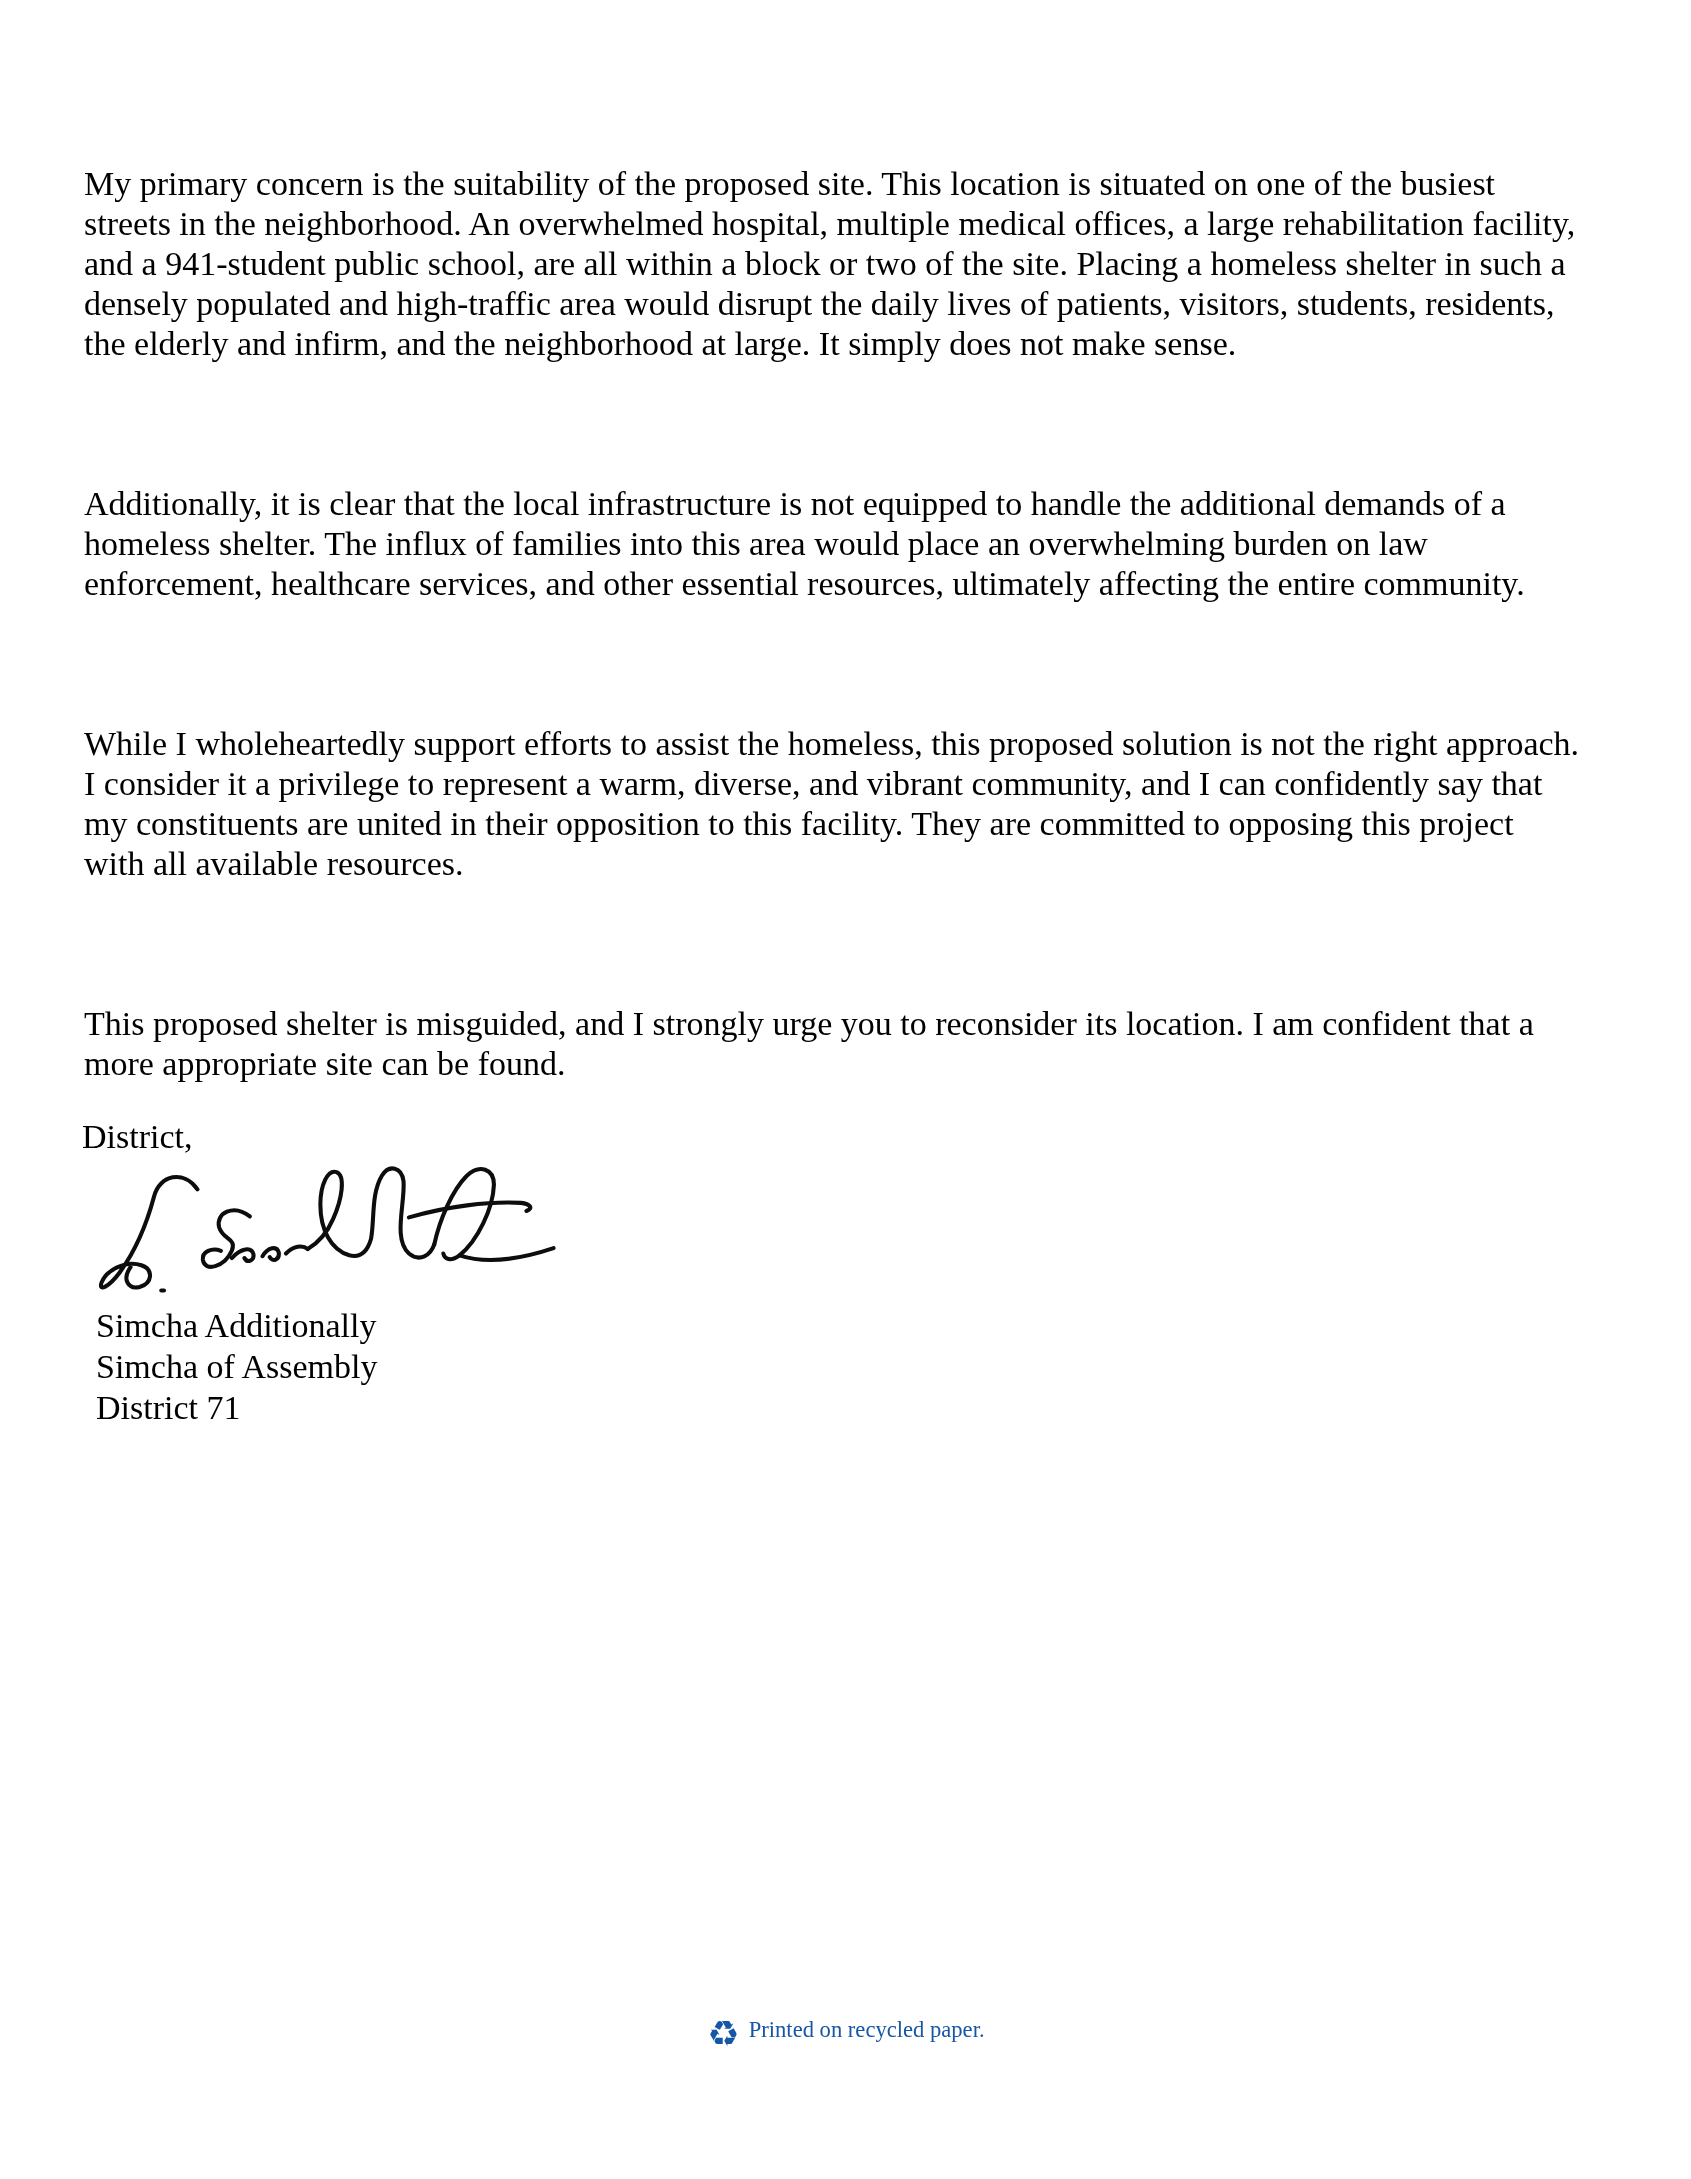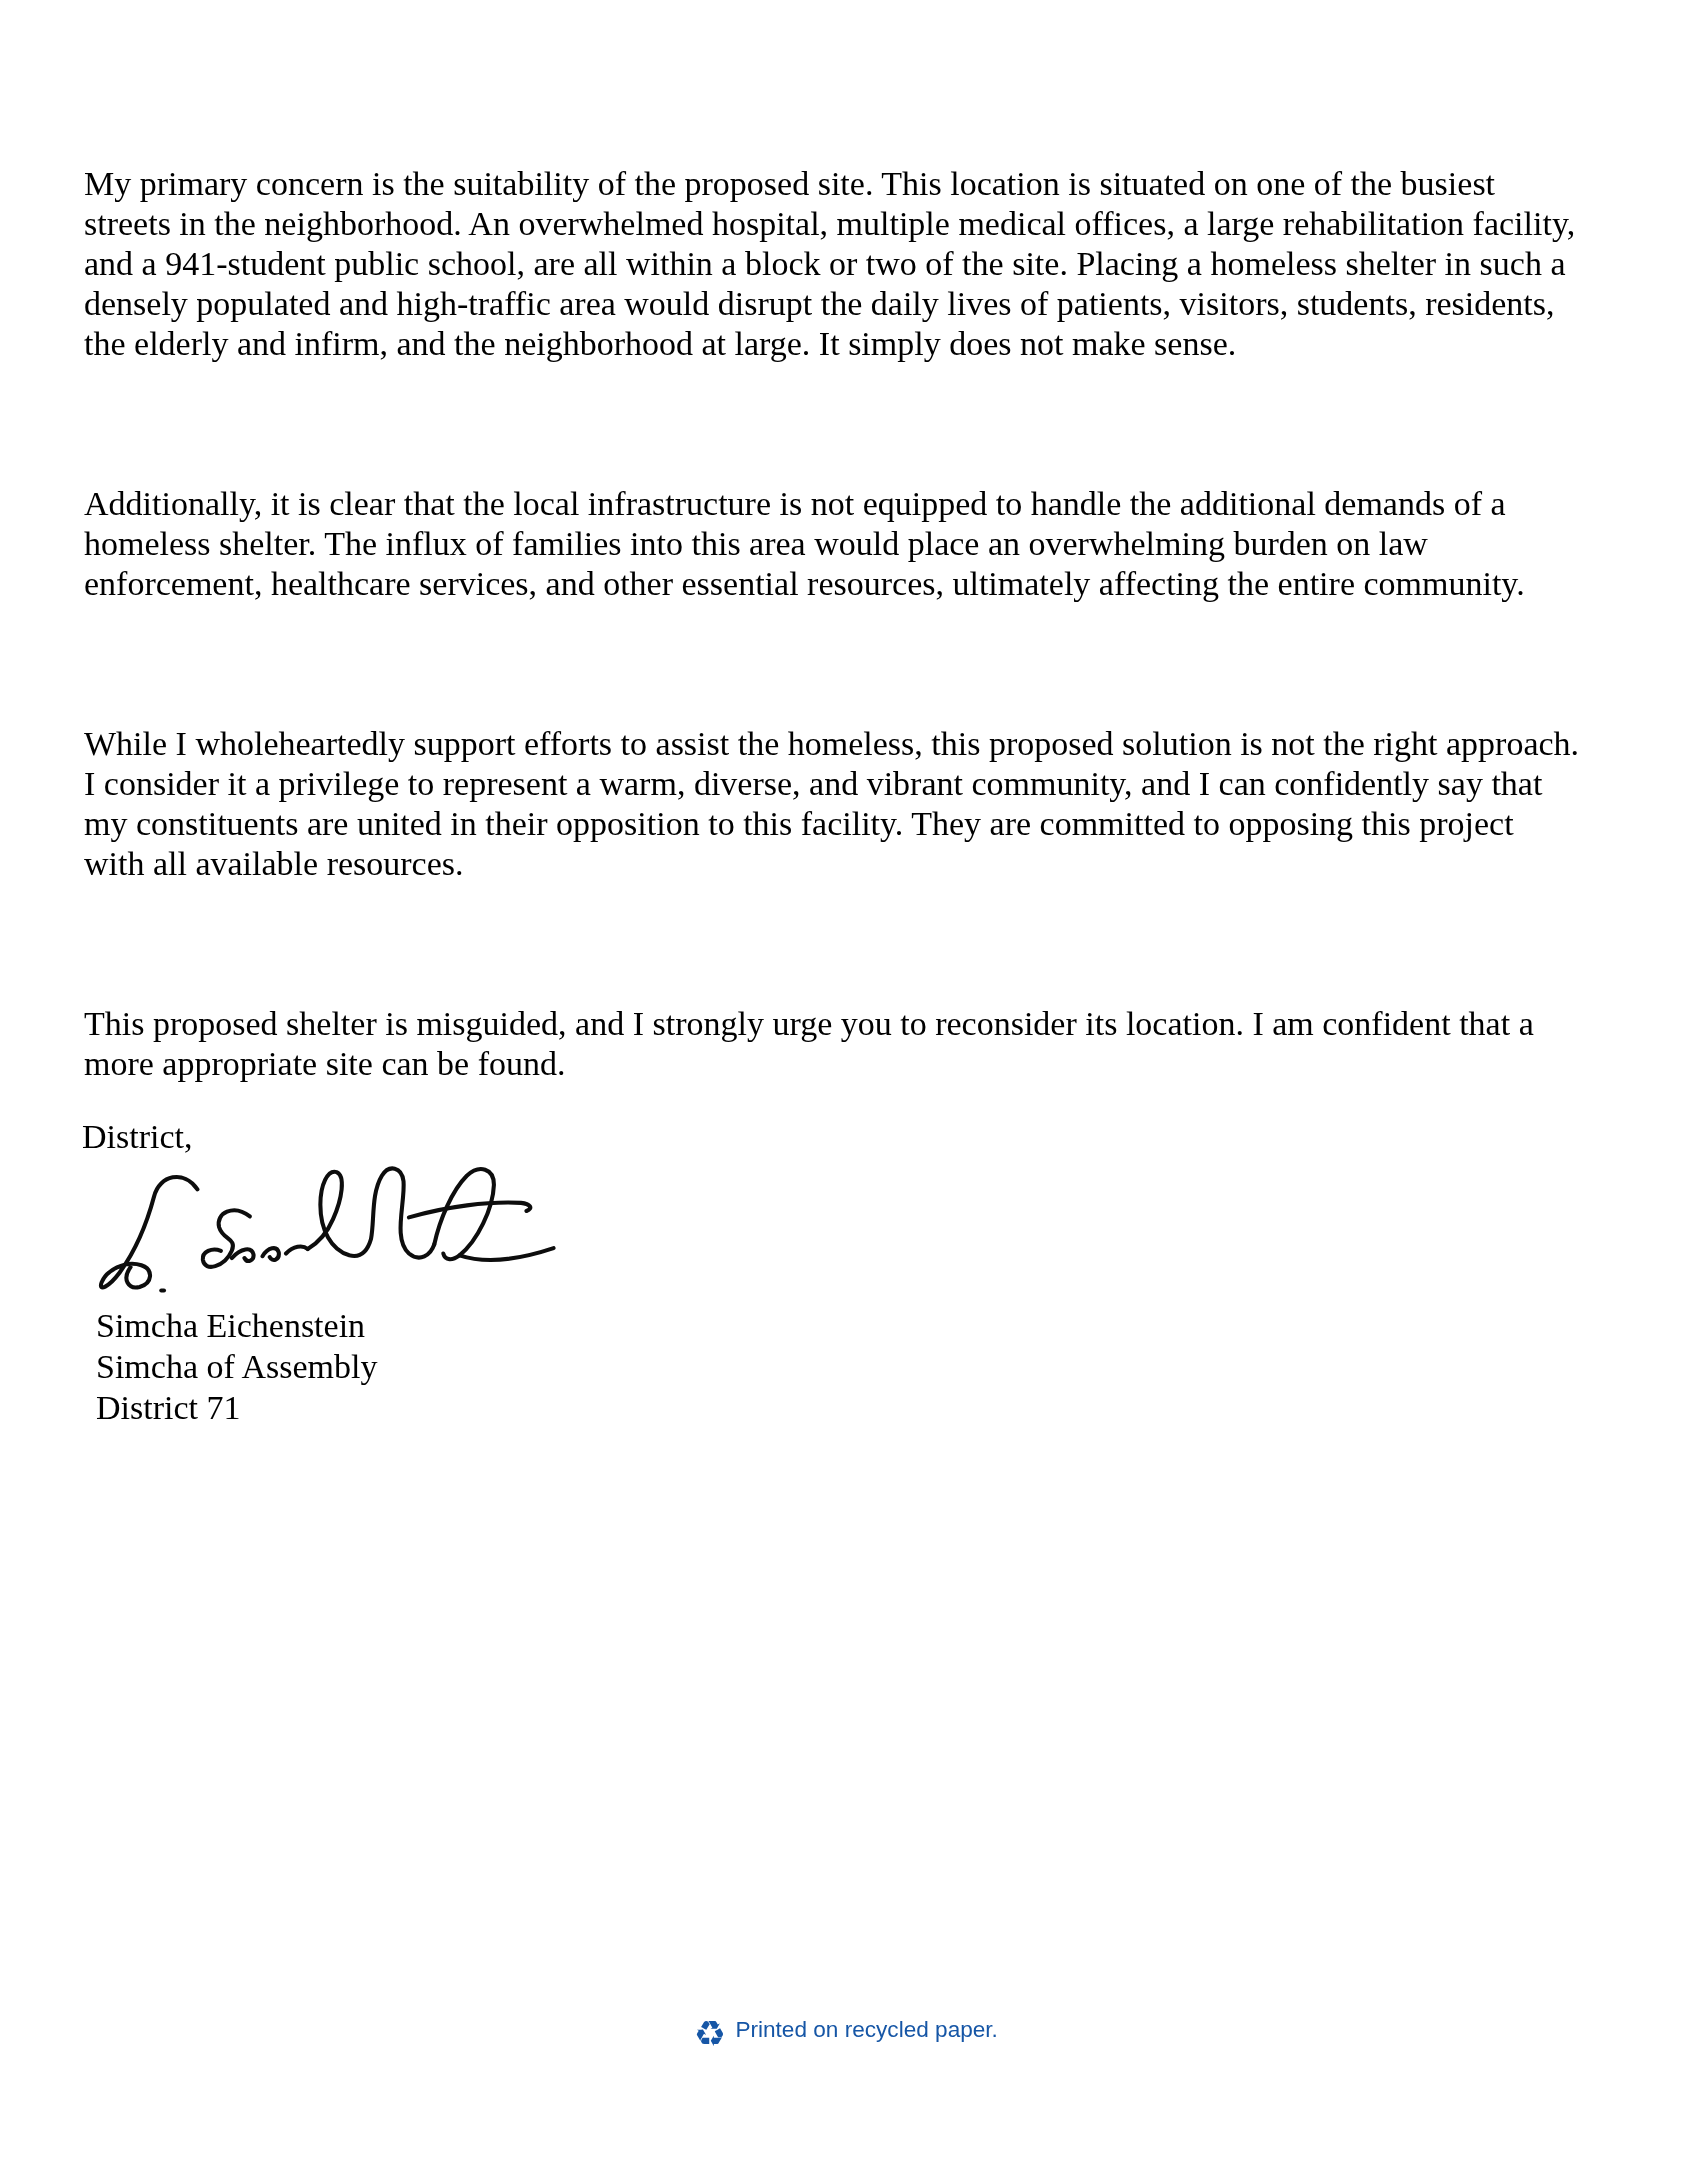--- a/index.html
+++ b/index.html
@@ -50,21 +50,21 @@
     font-size: 22.6px;
     color: #1656a6;
   }
   .footer .recycle {
     font-family: "DejaVu Sans", sans-serif;
     font-size: 36px;
     vertical-align: -8.1px;
     margin-right: 9px;
     line-height: 0;
   }
-  .footer .footer-text { vertical-align: 0.9px; }
+  .footer .footer-text { vertical-align: 0.9px; font-family: Liberation Serif, serif; }
 </style>
 </head>
 <body>
 
 <main>
 
   <section class="letter-body">
     <p class="para">My primary concern is the suitability of the proposed site. This location is situated on one of the busiest
 streets in the neighborhood. An overwhelmed hospital, multiple medical offices, a large rehabilitation facility,
 and a 941-student public school, are all within a block or two of the site. Placing a homeless shelter in such a
@@ -88,21 +88,21 @@
     <path d="M70,142 h3"></path>
     <path d="M168,60 C150,46 130,56 134,72 C138,86 154,84 148,98 C140,116 118,122 116,108 C115,99 126,94 136,98"></path>
     <path d="M148,106 C158,95 170,93 172,102 C173,109 165,112 162,106 M182,104 C188,94 198,92 200,100 C201,108 193,111 190,105 M208,101 C216,93 226,91 232,96"></path>
     <path d="M232,96 C244,89 254,77 260,63 C270,41 274,15 264,11 C254,8 246,25 246,47 C246,75 258,97 278,103 C290,106 298,99 302,85 C306,65 302,35 314,15 C322,2 336,5 338,21 C340,45 326,85 344,101 C356,111 368,103 372,91"></path>
     <path d="M372,91 C378,63 392,31 408,15 C422,2 438,7 438,25 C437,51 420,87 400,103 C392,109 384,109 382,101"></path>
     <path d="M344,61 C386,49 432,43 468,45 C478,46 482,51 474,54"></path>
     <path d="M400,103 C430,113 468,107 504,95"></path>
   </svg>
 
   <div class="signer">
-    <div>Simcha Eichenstein</div>
+    <div>Simcha Additionally</div>
     <div>Simcha of Assembly</div>
     <div>District 71</div>
   </div>
 
   <footer class="footer">
     <span class="recycle">♻</span><span class="footer-text">Printed on recycled paper.</span>
   </footer>
 
 </main>
 

